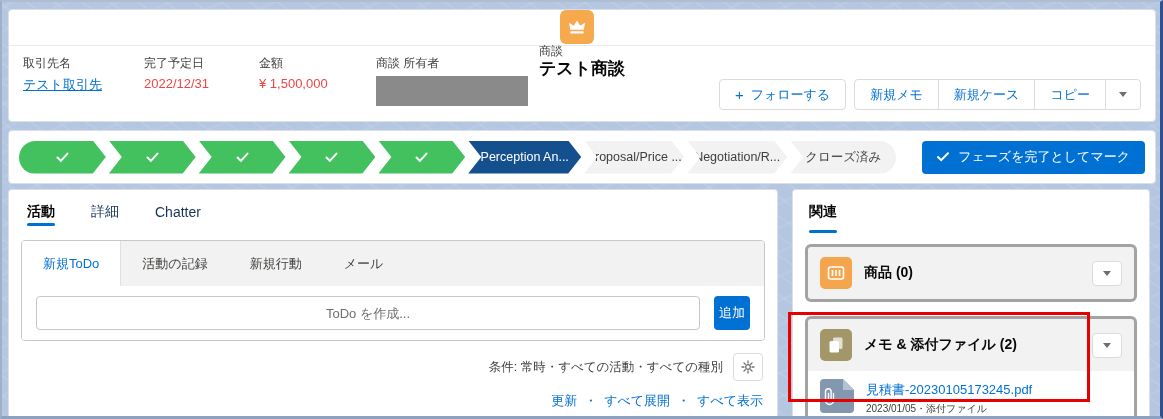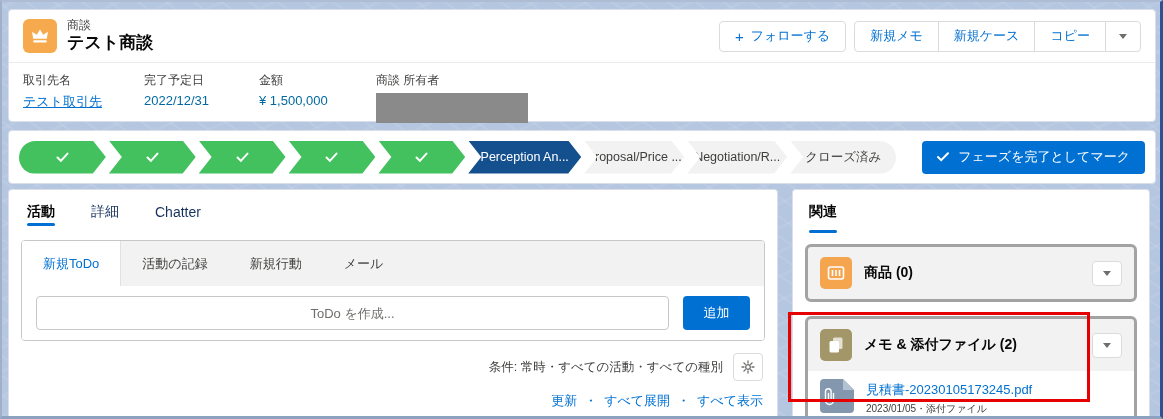--- a/index.html
+++ b/index.html
@@ -10,38 +10,38 @@
     background-image:
       repeating-linear-gradient(35deg, rgba(255,255,255,0.07) 0 2px, transparent 2px 16px),
       repeating-linear-gradient(-25deg, rgba(255,255,255,0.05) 0 3px, transparent 3px 22px);
     border-top:2px solid #aebdd3; border-left:2px solid #9fb0c8;
     border-bottom:3px solid #8da2c0; border-right:3px solid #31508f;
   }
   .card { position:absolute; background:#fff; border:1px solid #d9dee8; border-radius:4px; }
 
   
   .header-card { left:6px; top:7px; width:1148px; height:113px; }
-  .hc-top { height:53px; display:flex; align-items:center; padding:0 14px; border-bottom:1px solid #ecebe9; }
+  .hc-top { height:36px; display:flex; align-items:center; padding:0 14px; border-bottom:1px solid #ecebe9;flex-direction:column; }
   .entity-icon { width:34px; height:34px; border-radius:6px; background:#f6a94d; display:flex; align-items:center; justify-content:center; margin-right:10px; flex:none; }
   .entity-label { font-size:12px; color:#3e3e3c; line-height:1.25; }
   .page-title { font-size:17px; font-weight:bold; color:#080707; line-height:1.2; }
   .actions { margin-left:auto; display:flex; align-items:center; gap:8px; }
   .btn { height:31px; border:1px solid #dddbda; background:#fff; color:#0070d2; font-size:13px; border-radius:4px; padding:0 15px; display:flex; align-items:center; cursor:pointer; white-space:nowrap; }
   .btn .plus { font-size:15px; margin-right:7px; }
   .btn-group { display:flex; }
   .btn-group .btn { border-radius:0; margin-left:-1px; }
   .btn-group .btn:first-child { border-radius:4px 0 0 4px; margin-left:0; }
   .btn-group .btn:last-child { border-radius:0 4px 4px 0; }
   .caret-btn { width:36px; padding:0; justify-content:center; }
   .tri-down { width:0; height:0; border-left:4px solid transparent; border-right:4px solid transparent; border-top:5px solid #706e6b; }
   .hc-fields { display:flex; padding:9px 14px 0; }
   .field { margin-right:0; }
   .f-account { width:121px; } .f-close { width:115px; } .f-amount { width:117px; }
   .field .lab { font-size:12px; color:#3e3e3c; margin-bottom:4px; white-space:nowrap; }
-  .field .val { font-size:13px; color:#0369a1; }
+  .field .val { font-size:13px; color:#ef4444; }
   .field .val.link { color:#0070d2; text-decoration:underline; cursor:pointer; }
   .redacted { width:152px; height:30px; background:#8a8a8a; margin-top:2px; }
 
   
   .path-card { left:6px; top:128px; width:1148px; height:54px; display:flex; align-items:center; padding:0 10px; }
   .path-track { display:flex; flex:1; height:33px; margin-right:26px; }
   .stage { position:relative; display:flex; align-items:center; justify-content:center; font-size:12.5px; white-space:nowrap; overflow:hidden; margin-left:3px; cursor:pointer;
     clip-path:polygon(0 0, calc(100% - 13px) 0, 100% 50%, calc(100% - 13px) 100%, 0 100%, 13px 50%); }
   .stage.first { margin-left:0; border-radius:17px 0 0 17px; clip-path:polygon(0 0, calc(100% - 13px) 0, 100% 50%, calc(100% - 13px) 100%, 0 100%); }
   .stage.last { border-radius:0 17px 17px 0; clip-path:polygon(0 0, 100% 0, 100% 100%, 0 100%, 13px 50%); }
@@ -57,21 +57,21 @@
   .tab { display:flex; align-items:center; font-size:14px; color:#16325c; position:relative; cursor:pointer; }
   .tab.active { font-weight:bold; color:#080707; }
   .tab.active::after { content:""; position:absolute; left:0; right:0; bottom:1px; height:3px; background:#0070d2; border-radius:2px; }
   .composer { margin:6px 12px 0; border:1px solid #c9c7c5; border-radius:4px; overflow:hidden; }
   .subtabs { display:flex; background:#f3f2f2; height:45px; }
   .subtab { padding:0 21px; display:flex; align-items:center; font-size:13px; color:#3e3e3c; cursor:pointer; }
   .subtab.active { background:#fff; color:#0070d2; border-right:1px solid #e3e1df; }
   .compose-row { display:flex; gap:14px; padding:10px 14px; background:#fff; align-items:center; }
   .todo-input { flex:1; height:34px; border:1px solid #c9c7c5; border-radius:4px; text-align:center; font-size:13px; color:#444; outline:none; }
   .todo-input::placeholder { color:#706e6b; }
-  .add-btn { width:67px; height:34px; flex:none; background:#0070d2; border:none; border-radius:4px; color:#fff; font-size:13px; cursor:pointer; }
+  .add-btn { width:36px; height:34px; flex:none; background:#0070d2; border:none; border-radius:4px; color:#fff; font-size:13px; cursor:pointer; }
   .filter-row { display:flex; justify-content:flex-end; align-items:center; gap:10px; padding:12px 14px 0; }
   .filter-text { font-size:12.5px; color:#3e3e3c; }
   .gear-btn { width:30px; height:28px; border:1px solid #dddbda; background:#fff; border-radius:4px; display:flex; align-items:center; justify-content:center; cursor:pointer; }
   .links-row { display:flex; justify-content:flex-end; align-items:center; gap:7px; padding:11px 14px 0; font-size:13px; color:#0070d2; }
   .links-row .lnk { cursor:pointer; }
 
   
   .right-card { left:790px; top:187px; width:358px; height:229px; border-radius:4px 4px 0 0; border-bottom:none; overflow:hidden; }
   .rtab-row { height:44px; display:flex; padding:0 16px; align-items:stretch; }
   .rtab { display:flex; align-items:center; font-size:14px; font-weight:bold; color:#080707; position:relative; cursor:pointer; }

